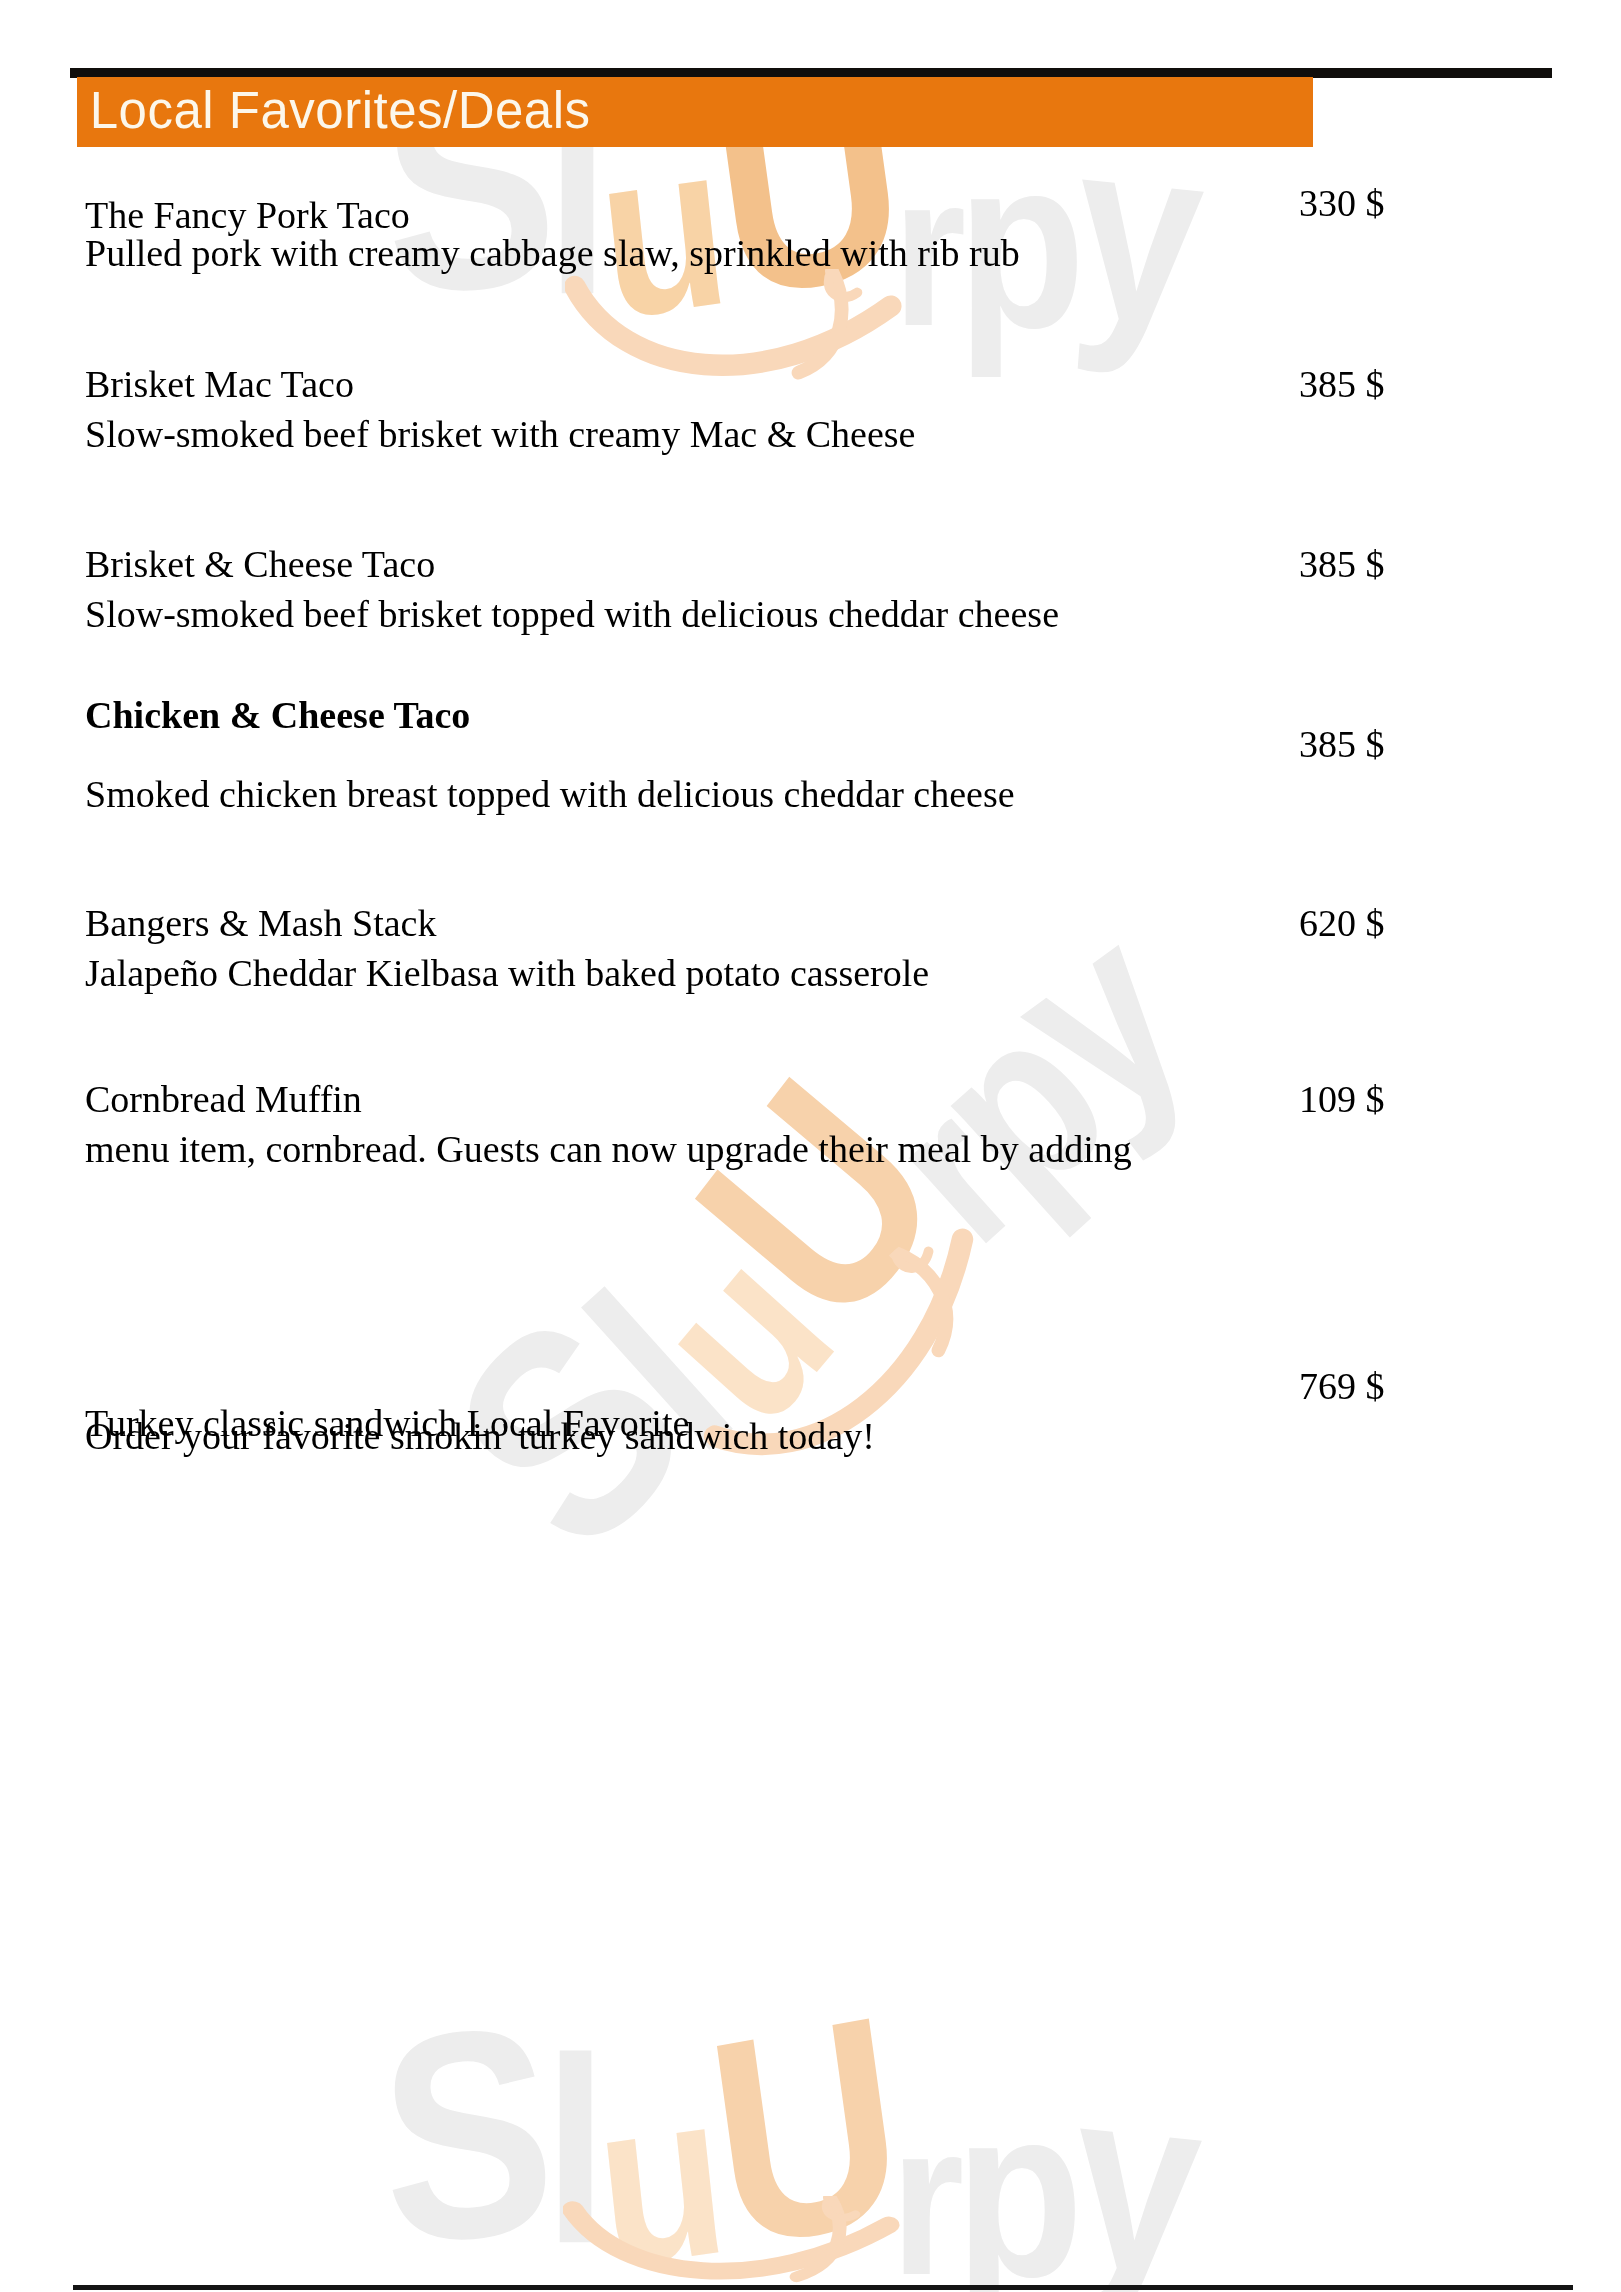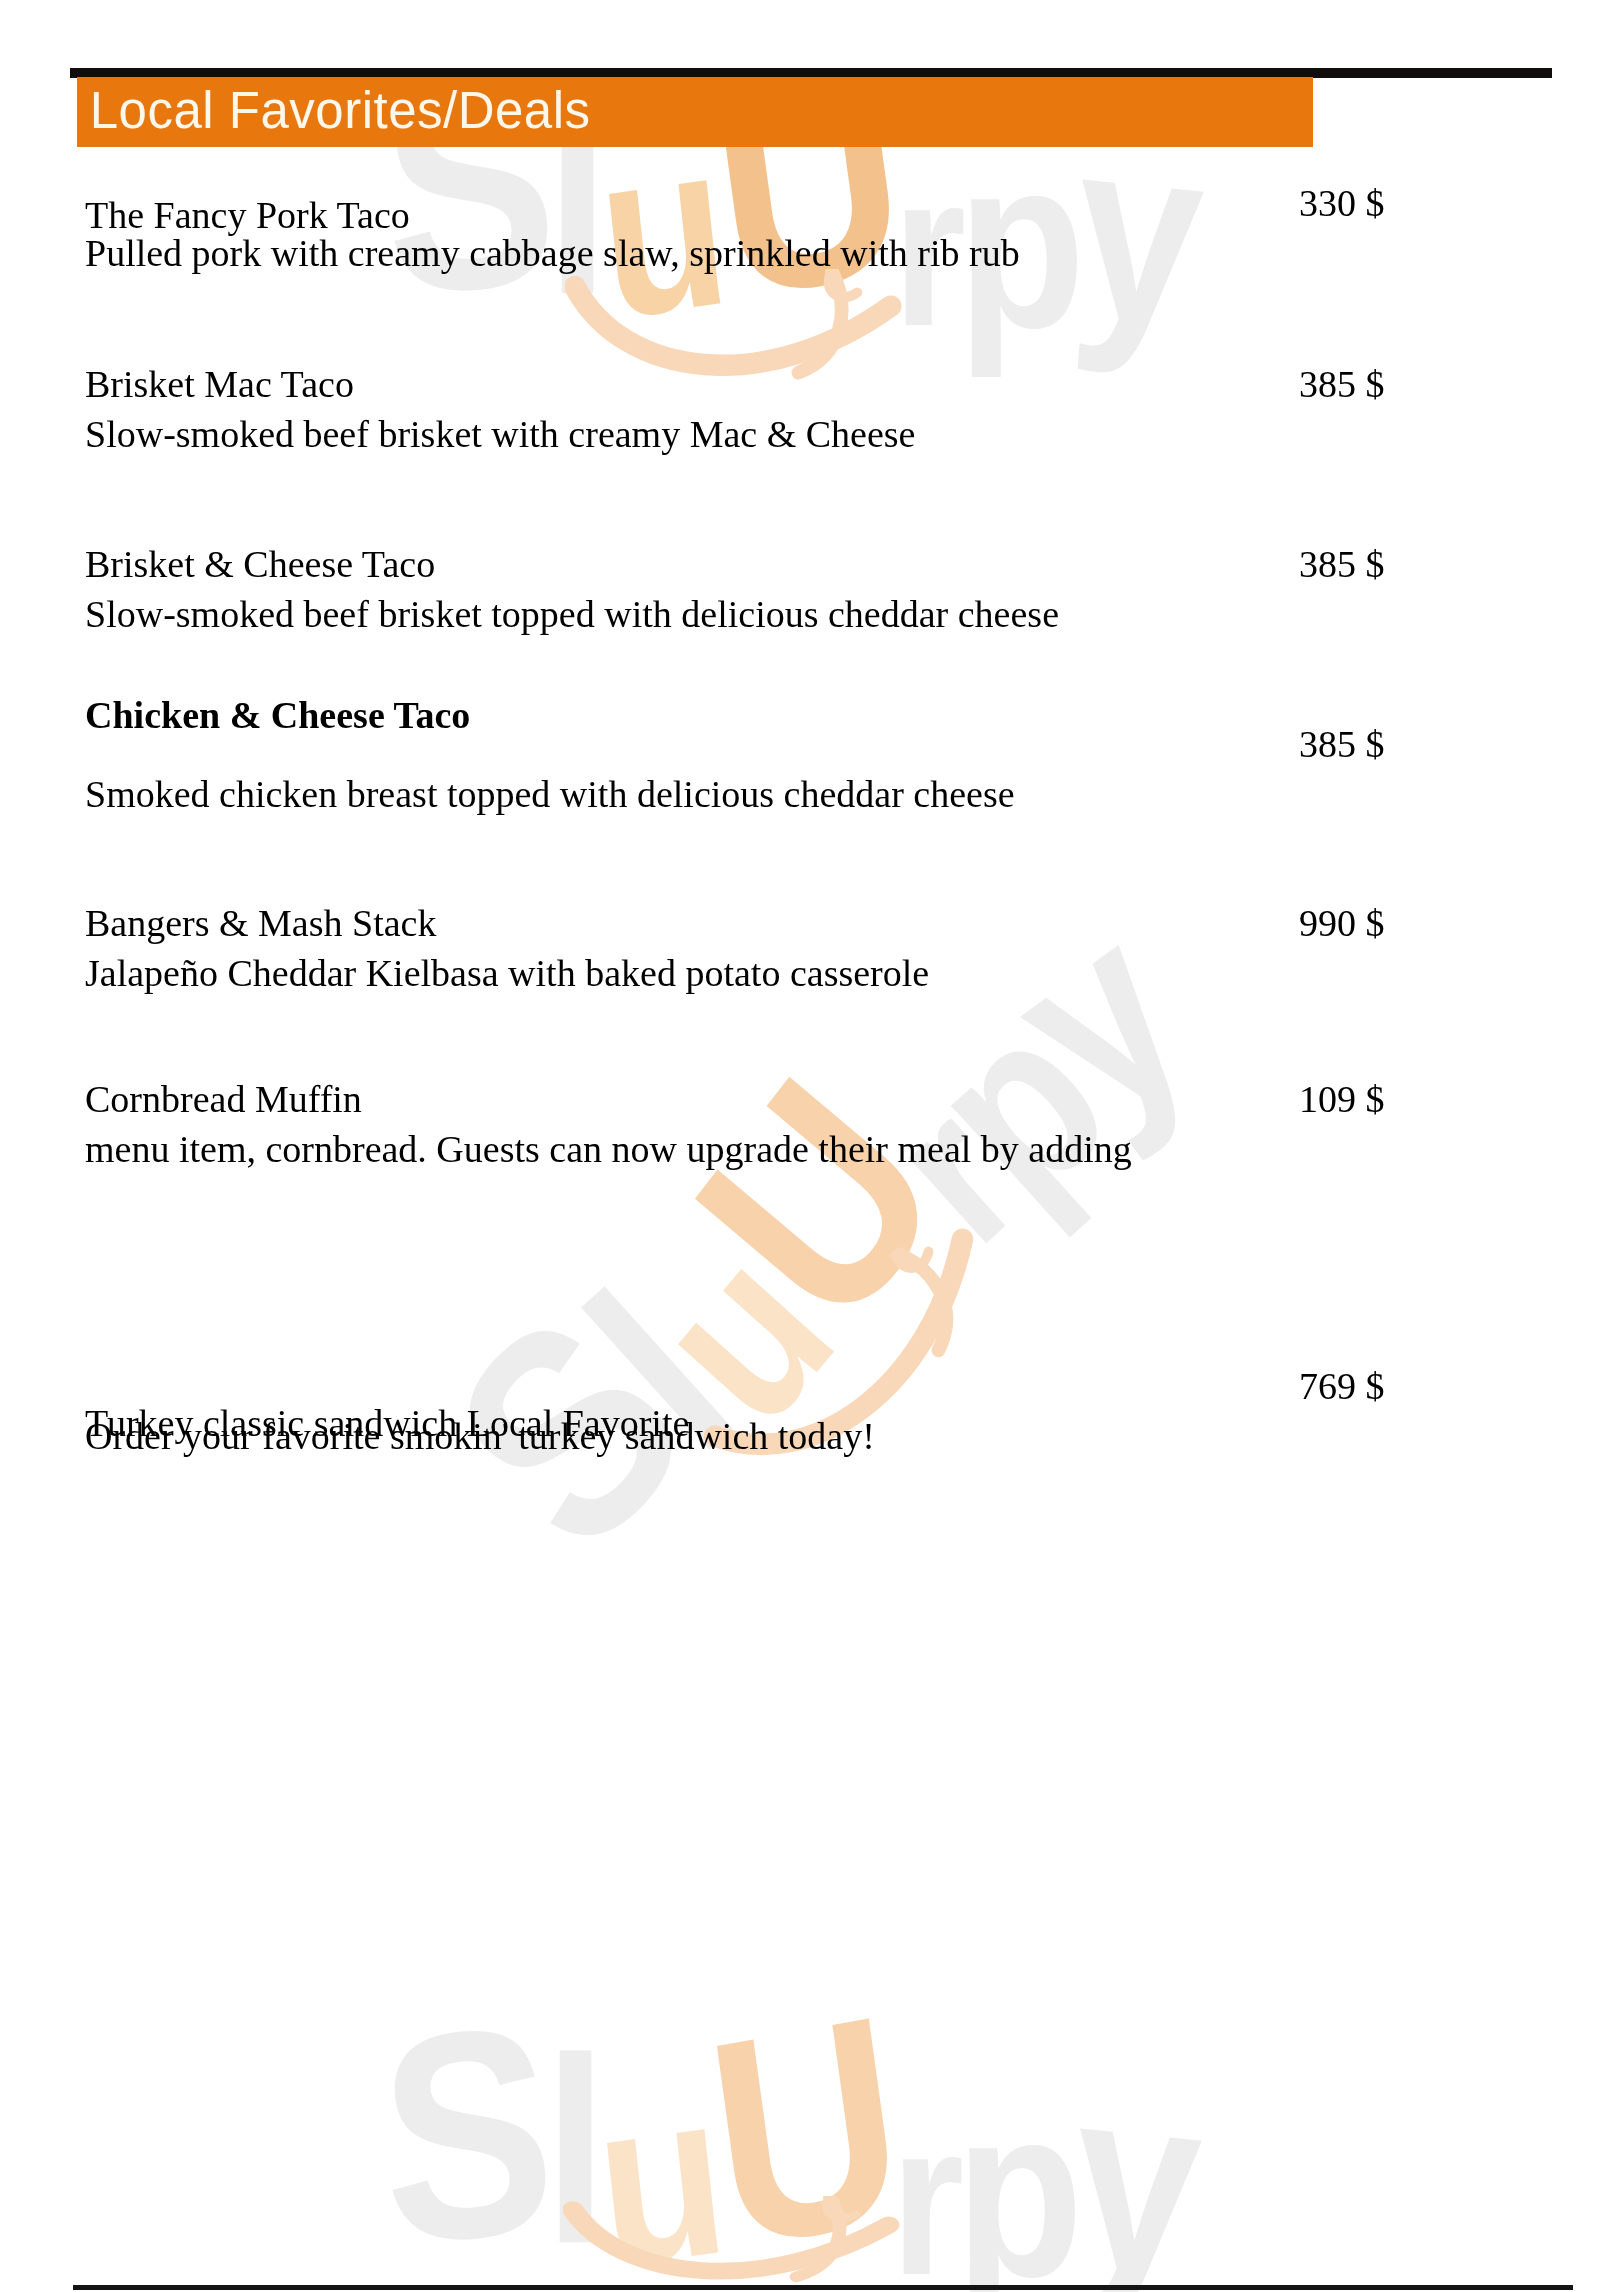--- a/index.html
+++ b/index.html
@@ -104,21 +104,21 @@
       <div class="item-price" style="top: 539px;">385 $</div>
       <div class="item-desc" style="top: 590px;">
         <div>Slow-smoked beef brisket topped with delicious cheddar cheese</div>
       </div>
       <div class="item-name" style="top: 690px; font-weight: bold;">Chicken &amp; Cheese Taco</div>
       <div class="item-price" style="top: 719px;">385 $</div>
       <div class="item-desc" style="top: 770px;">
         <div>Smoked chicken breast topped with delicious cheddar cheese</div>
       </div>
       <div class="item-name" style="top: 898px;">Bangers &amp; Mash Stack</div>
-      <div class="item-price" style="top: 898px;">990 $</div>
+      <div class="item-price" style="top: 898px;">620 $</div>
       <div class="item-desc" style="top: 949px;">
         <div>Jalapeño Cheddar Kielbasa with baked potato casserole</div>
       </div>
       <div class="item-name" style="top: 1074px;">Cornbread Muffin</div>
       <div class="item-price" style="top: 1074px;">109 $</div>
       <div class="item-desc" style="top: 1125px;">
         <div>menu item, cornbread. Guests can now upgrade their meal by adding</div>
       </div>
       <div class="item-name" style="top: 1398px;">Turkey classic sandwich Local Favorite</div>
       <div class="item-price" style="top: 1361px;">769 $</div>

